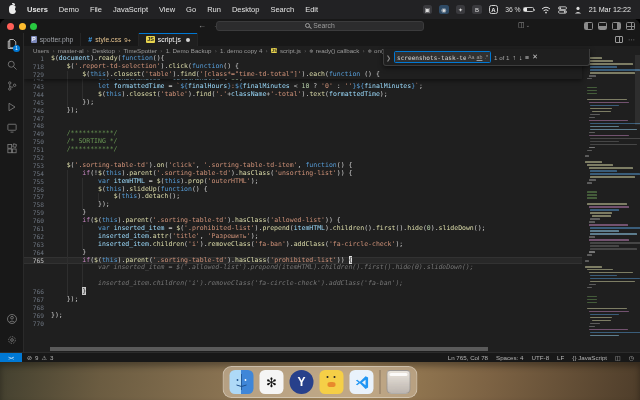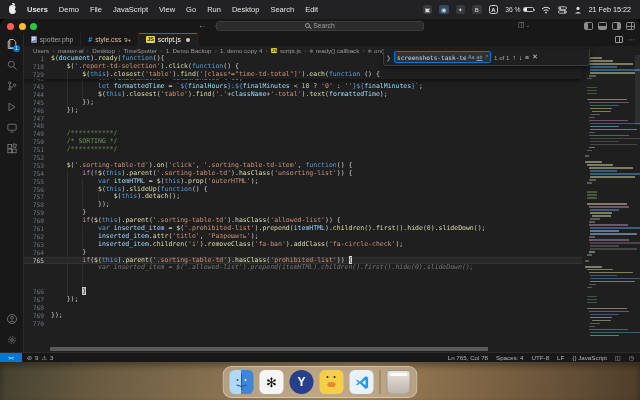--- a/index.html
+++ b/index.html
@@ -190,21 +190,21 @@
       <svg width="9" height="8" viewBox="0 0 9 8">
         <rect x="0.5" y="0.8" width="8" height="2.6" rx="1.3" stroke="#dcdcdc" fill="none" stroke-width="0.8"></rect>
         <circle cx="2.2" cy="2.1" r="0.9" fill="#dcdcdc"></circle>
         <rect x="0.5" y="4.6" width="8" height="2.6" rx="1.3" stroke="#dcdcdc" fill="none" stroke-width="0.8"></rect>
         <circle cx="6.8" cy="5.9" r="0.9" fill="#dcdcdc"></circle>
       </svg>
       <svg width="8" height="8" viewBox="0 0 8 8">
         <circle cx="4" cy="2.4" r="1.6" fill="#dcdcdc"></circle>
           <path d="M0.8 7.6 Q4 4.6 7.2 7.6 Z" fill="#dcdcdc"></path>
       </svg>
-      <span class="clock">21 Feb 15:22</span>
+      <span class="clock">21 Mar 12:22</span>
     </div>
   </div>
 
   <div class="window">
     <div class="titlebar">
       <div class="traffic">
         <span class="tl r"></span>
         <span class="tl y"></span>
         <span class="tl g"></span>
       </div>
@@ -452,21 +452,21 @@
               <div class="line"><span class="ln">758</span><span class="tx"><span class="guide" style="left: 15.68px;"></span><span class="guide" style="left: 31.36px;"></span><span>            </span><span class="tk-pun">});</span></span></div>
               <div class="line"><span class="ln">759</span><span class="tx"><span class="guide" style="left: 15.68px;"></span><span>        </span><span class="tk-pun">}</span></span></div>
               <div class="line"><span class="ln">760</span><span class="tx"><span class="guide" style="left: 15.68px;"></span><span>        </span><span class="tk-ctrl">if</span><span class="tk-pun">(</span><span class="tk-fn">$</span><span class="tk-pun">(</span><span class="tk-kw">this</span><span class="tk-pun">).</span><span class="tk-fn">parent</span><span class="tk-pun">(</span><span class="tk-str">'.sorting-table-td'</span><span class="tk-pun">).</span><span class="tk-fn">hasClass</span><span class="tk-pun">(</span><span class="tk-str">'allowed-list'</span><span class="tk-pun">)) {</span></span></div>
               <div class="line"><span class="ln">761</span><span class="tx"><span class="guide" style="left: 15.68px;"></span><span class="guide" style="left: 31.36px;"></span><span>            </span><span class="tk-kw">var </span><span class="tk-var">inserted_item</span><span class="tk-pun"> = </span><span class="tk-fn">$</span><span class="tk-pun">(</span><span class="tk-str">'.prohibited-list'</span><span class="tk-pun">).</span><span class="tk-fn">prepend</span><span class="tk-pun">(</span><span class="tk-var">itemHTML</span><span class="tk-pun">).</span><span class="tk-fn">children</span><span class="tk-pun">().</span><span class="tk-fn">first</span><span class="tk-pun">().</span><span class="tk-fn">hide</span><span class="tk-pun">(</span><span class="tk-num">0</span><span class="tk-pun">).</span><span class="tk-fn">slideDown</span><span class="tk-pun">();</span></span></div>
               <div class="line"><span class="ln">762</span><span class="tx"><span class="guide" style="left: 15.68px;"></span><span class="guide" style="left: 31.36px;"></span><span>            </span><span class="tk-var">inserted_item</span><span class="tk-pun">.</span><span class="tk-fn">attr</span><span class="tk-pun">(</span><span class="tk-str">'title'</span><span class="tk-pun">, </span><span class="tk-str">'Разрешить'</span><span class="tk-pun">);</span></span></div>
               <div class="line"><span class="ln">763</span><span class="tx"><span class="guide" style="left: 15.68px;"></span><span class="guide" style="left: 31.36px;"></span><span>            </span><span class="tk-var">inserted_item</span><span class="tk-pun">.</span><span class="tk-fn">children</span><span class="tk-pun">(</span><span class="tk-str">'i'</span><span class="tk-pun">).</span><span class="tk-fn">removeClass</span><span class="tk-pun">(</span><span class="tk-str">'fa-ban'</span><span class="tk-pun">).</span><span class="tk-fn">addClass</span><span class="tk-pun">(</span><span class="tk-str">'fa-circle-check'</span><span class="tk-pun">);</span></span></div>
               <div class="line"><span class="ln">764</span><span class="tx"><span class="guide" style="left: 15.68px;"></span><span>        </span><span class="tk-pun">}</span></span></div>
               <div class="line cur"><span class="ln">765</span><span class="tx"><span class="guide" style="left: 15.68px;"></span><span>        </span><span class="tk-ctrl">if</span><span class="tk-pun">(</span><span class="tk-fn">$</span><span class="tk-pun">(</span><span class="tk-kw">this</span><span class="tk-pun">).</span><span class="tk-fn">parent</span><span class="tk-pun">(</span><span class="tk-str">'.sorting-table-td'</span><span class="tk-pun">).</span><span class="tk-fn">hasClass</span><span class="tk-pun">(</span><span class="tk-str">'prohibited-list'</span><span class="tk-pun">)) </span><span class="tk-cursorblock">{</span></span></div>
               <div class="line"><span class="ln"></span><span class="tx"><span class="guide" style="left: 15.68px;"></span><span class="guide" style="left: 31.36px;"></span><span>            </span><span class="tk-ghost">var inserted_item = $('.allowed-list').prepend(itemHTML).children().first().hide(0).slideDown();</span></span></div>
               <div class="line"><span class="ln"></span><span class="tx"><span class="guide" style="left: 15.68px;"></span><span class="guide" style="left: 31.36px;"></span><span>            </span></span></div>
-              <div class="line"><span class="ln"></span><span class="tx"><span class="guide" style="left: 15.68px;"></span><span class="guide" style="left: 31.36px;"></span><span>            </span></span></div>
+              <div class="line"><span class="ln"></span><span class="tx"><span class="guide" style="left: 15.68px;"></span><span class="guide" style="left: 31.36px;"></span><span>            </span><span class="tk-ghost">inserted_item.children('i').removeClass('fa-circle-check').addClass('fa-ban');</span></span></div>
               <div class="line"><span class="ln">766</span><span class="tx"><span class="guide" style="left: 15.68px;"></span><span>        </span><span class="tk-matchblock">}</span></span></div>
               <div class="line"><span class="ln">767</span><span class="tx"><span>    </span><span class="tk-pun">});</span></span></div>
               <div class="line"><span class="ln">768</span><span class="tx"><span></span></span></div>
               <div class="line"><span class="ln">769</span><span class="tx"><span></span><span class="tk-pun">});</span></span></div>
               <div class="line"><span class="ln">770</span><span class="tx"><span></span></span></div>
             </div>
           <div class="sticky mono" id="sticky-lines">
               <div class="line"><span class="ln">1</span><span class="tx"><span></span><span class="tk-fn">$</span><span class="tk-pun">(</span><span class="tk-var">document</span><span class="tk-pun">).</span><span class="tk-fn">ready</span><span class="tk-pun">(</span><span class="tk-kw">function</span><span class="tk-pun">(){</span></span></div>
               <div class="line"><span class="ln">718</span><span class="tx"><span>    </span><span class="tk-fn">$</span><span class="tk-pun">(</span><span class="tk-str">'.report-td-selection'</span><span class="tk-pun">).</span><span class="tk-fn">click</span><span class="tk-pun">(</span><span class="tk-kw">function</span><span class="tk-pun">() {</span></span></div>
               <div class="line"><span class="ln">729</span><span class="tx"><span class="guide" style="left: 15.68px;"></span><span>        </span><span class="tk-fn">$</span><span class="tk-pun">(</span><span class="tk-kw">this</span><span class="tk-pun">).</span><span class="tk-fn">closest</span><span class="tk-pun">(</span><span class="tk-str">'table'</span><span class="tk-pun">).</span><span class="tk-fn">find</span><span class="tk-pun">(</span><span class="tk-str">'[class*="time-td-total"]'</span><span class="tk-pun">).</span><span class="tk-fn">each</span><span class="tk-pun">(</span><span class="tk-kw">function</span><span class="tk-pun"> () {</span></span></div>

